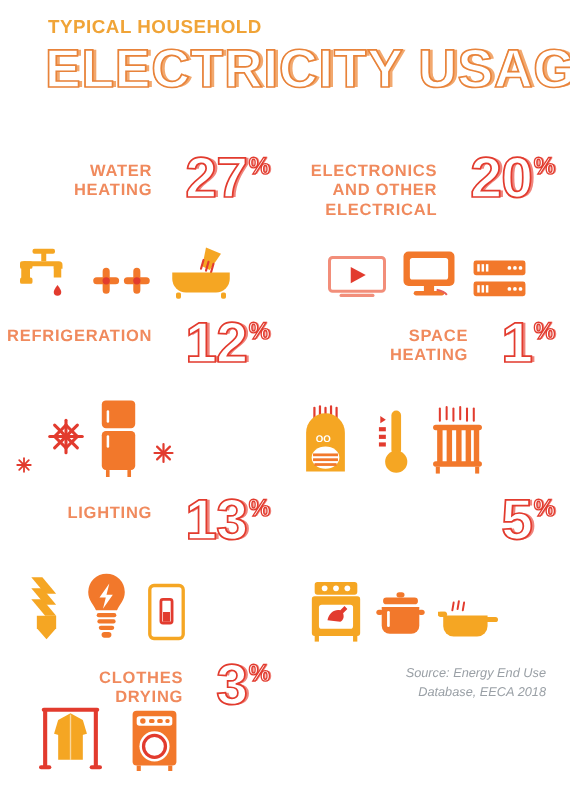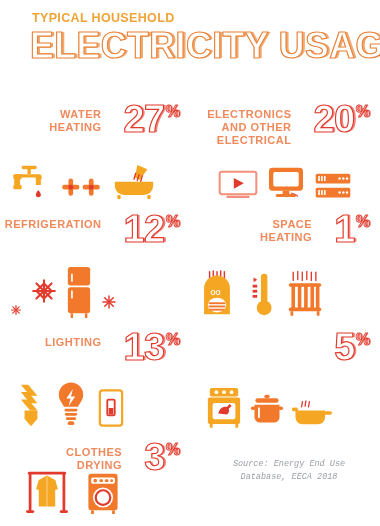--- a/index.html
+++ b/index.html
@@ -120,28 +120,28 @@
     display: flex;
     align-items: flex-end;
     gap: 9px;
   }
   .icons.pad    { padding-left: 18px; }
 
   
   .source {
     position: absolute;
     right: 16px;
-    bottom: 42px;
+    bottom: 58px;
     width: 150px;
-    text-align: center;
+    text-align: right;
     font-size: 8.5px;
     font-style: italic;
     line-height: 1.55;
     color: #9aa0a6;
-    font-family: Liberation Mono, monospace;
+    font-family: Liberation Sans, sans-serif;
   }
   .source .src-line { display: block; }
 
   svg { display: block; overflow: visible; }
 </style>
 </head>
 <body>
 
 <div class="header">
   <div class="eyebrow">TYPICAL HOUSEHOLD</div>

